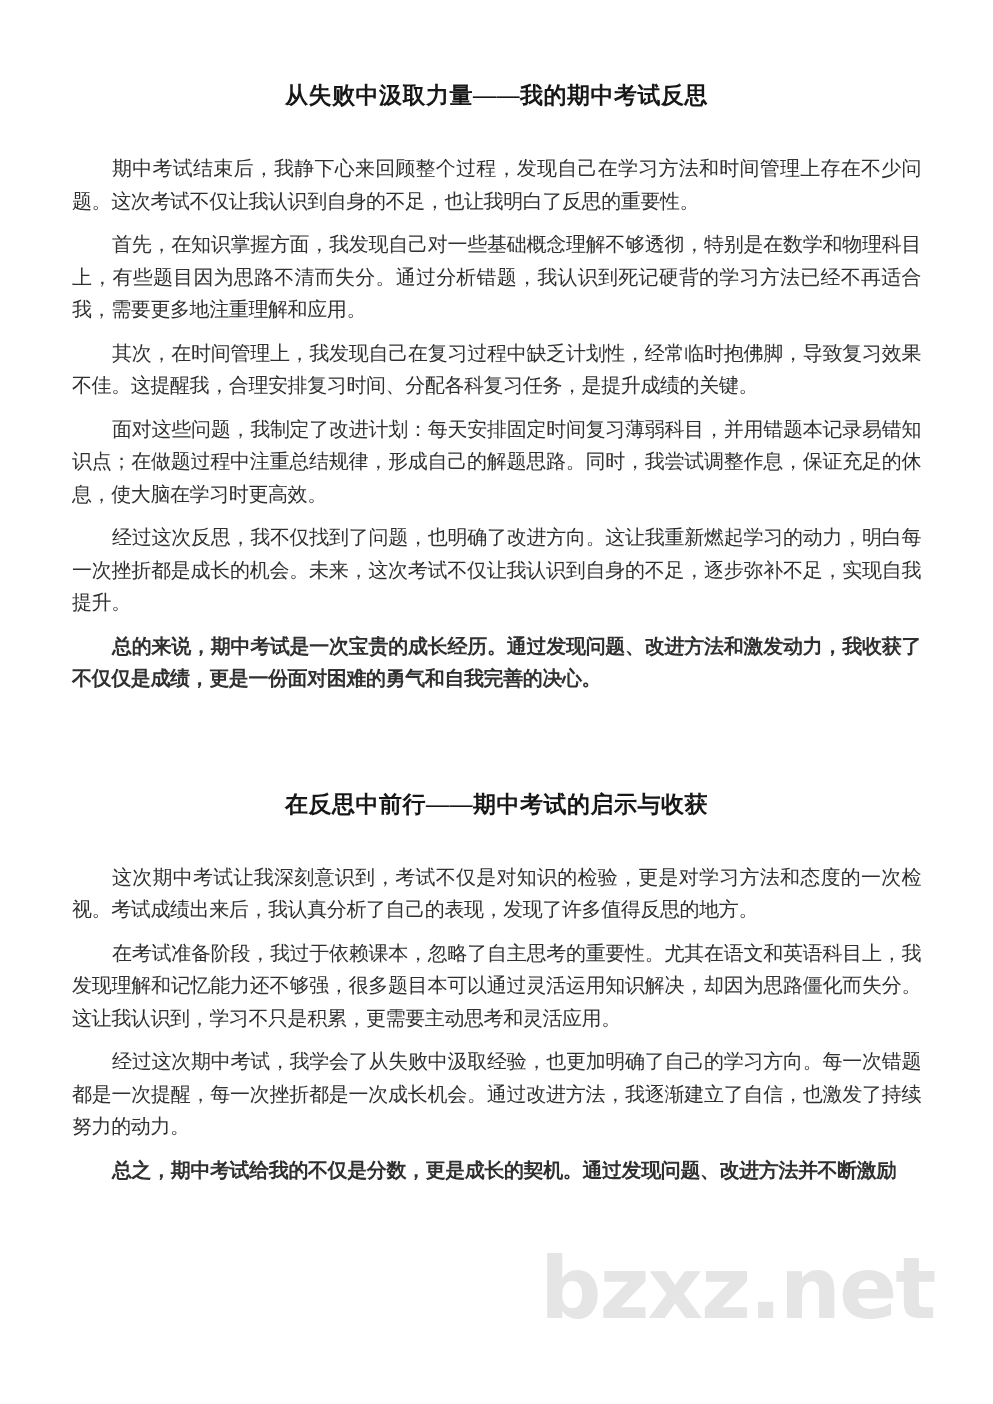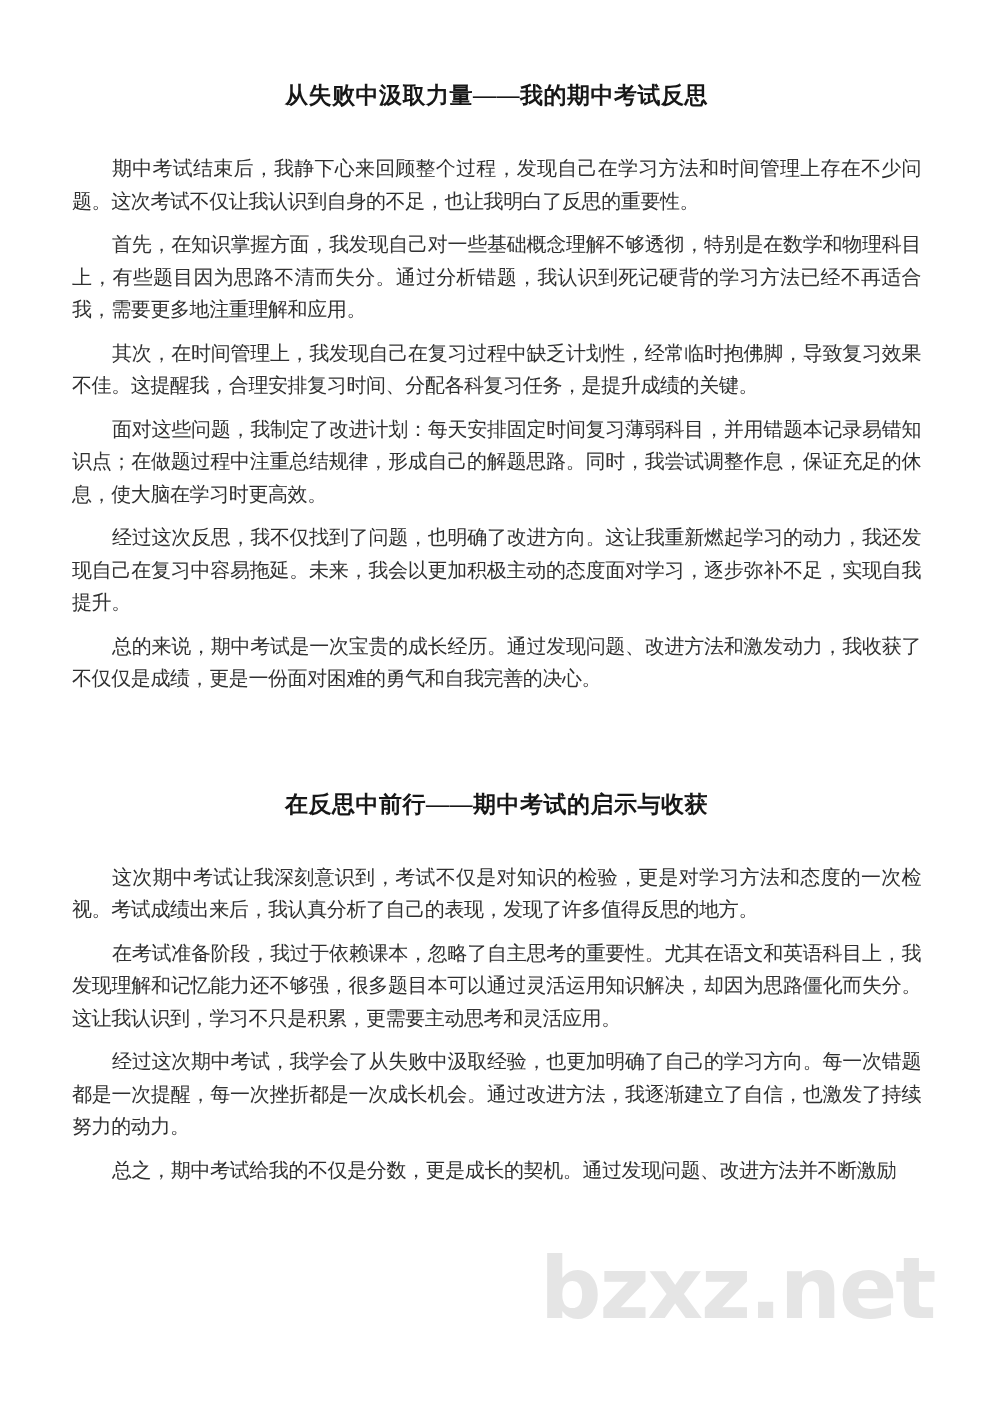--- a/index.html
+++ b/index.html
@@ -56,20 +56,21 @@
   .essay p {
     font-size: 20px;
     line-height: 32.5px;
     letter-spacing: -0.4px;
     text-align: justify;
     text-indent: 2em;
     margin: 0 0 11px 0;
   }
   .essay p:last-child {
     margin-bottom: 0;
+    font-weight: bold;
   }
   .essay-second {
     margin-top: 94px;
   }
   .page-footer {
     position: absolute;
     left: 72px;
     width: 849px;
     top: 1332px;
     z-index: 1;
@@ -97,21 +98,21 @@
   <div class="watermark">bzxz.net</div>
 
   <div class="content">
 
     <section class="essay">
       <h1 class="essay-title">从失败中汲取力量——我的期中考试反思</h1>
       <p>期中考试结束后，我静下心来回顾整个过程，发现自己在学习方法和时间管理上存在不少问题。这次考试不仅让我认识到自身的不足，也让我明白了反思的重要性。</p>
       <p>首先，在知识掌握方面，我发现自己对一些基础概念理解不够透彻，特别是在数学和物理科目上，有些题目因为思路不清而失分。通过分析错题，我认识到死记硬背的学习方法已经不再适合我，需要更多地注重理解和应用。</p>
       <p>其次，在时间管理上，我发现自己在复习过程中缺乏计划性，经常临时抱佛脚，导致复习效果不佳。这提醒我，合理安排复习时间、分配各科复习任务，是提升成绩的关键。</p>
       <p>面对这些问题，我制定了改进计划：每天安排固定时间复习薄弱科目，并用错题本记录易错知识点；在做题过程中注重总结规律，形成自己的解题思路。同时，我尝试调整作息，保证充足的休息，使大脑在学习时更高效。</p>
-      <p>经过这次反思，我不仅找到了问题，也明确了改进方向。这让我重新燃起学习的动力，我还发现自己在复习中容易拖延。未来，我会以更加积极主动的态度面对学习，逐步弥补不足，实现自我提升。</p>
+      <p>经过这次反思，我不仅找到了问题，也明确了改进方向。这让我重新燃起学习的动力，明白每一次挫折都是成长的机会。未来，这次考试不仅让我认识到自身的不足，逐步弥补不足，实现自我提升。</p>
       <p>总的来说，期中考试是一次宝贵的成长经历。通过发现问题、改进方法和激发动力，我收获了不仅仅是成绩，更是一份面对困难的勇气和自我完善的决心。</p>
     </section>
 
     <section class="essay essay-second">
       <h1 class="essay-title">在反思中前行——期中考试的启示与收获</h1>
       <p>这次期中考试让我深刻意识到，考试不仅是对知识的检验，更是对学习方法和态度的一次检视。考试成绩出来后，我认真分析了自己的表现，发现了许多值得反思的地方。</p>
       <p>在考试准备阶段，我过于依赖课本，忽略了自主思考的重要性。尤其在语文和英语科目上，我发现理解和记忆能力还不够强，很多题目本可以通过灵活运用知识解决，却因为思路僵化而失分。这让我认识到，学习不只是积累，更需要主动思考和灵活应用。</p>
       <p>经过这次期中考试，我学会了从失败中汲取经验，也更加明确了自己的学习方向。每一次错题都是一次提醒，每一次挫折都是一次成长机会。通过改进方法，我逐渐建立了自信，也激发了持续努力的动力。</p>
       <p>总之，期中考试给我的不仅是分数，更是成长的契机。通过发现问题、改进方法并不断激励</p>
     </section>

